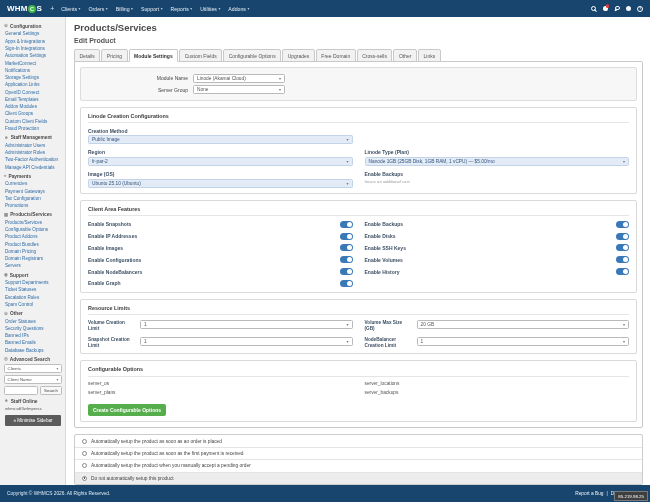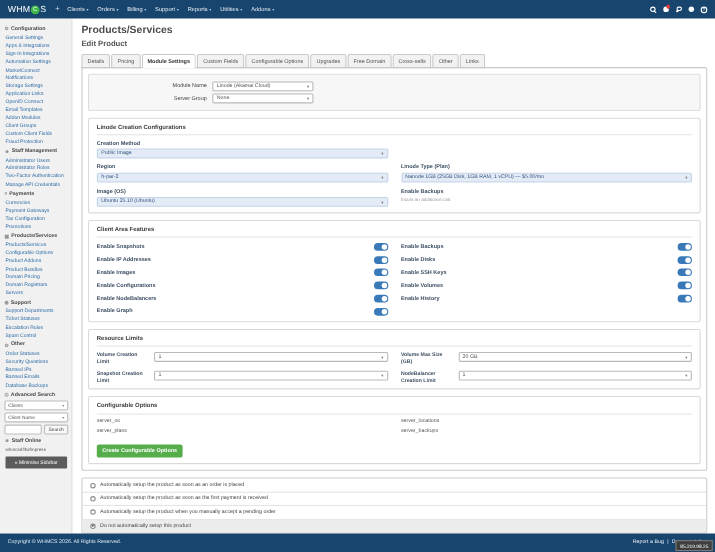--- a/index.html
+++ b/index.html
@@ -2,21 +2,21 @@
 <html><head>
 <meta charset="utf-8">
 <style>
   *{box-sizing:border-box;margin:0;padding:0}
   html,body{width:650px;height:502px}
   body{font-family:"Liberation Sans",sans-serif;background:#fff;overflow:hidden}
   .screen{width:650px;height:502px;display:flex;flex-direction:column;position:relative;overflow:hidden;background:#fff}
 
   
   .navbar{height:17px;background:#17456e;color:#fff;display:flex;align-items:center;padding:0 7px;flex:none}
-  .logo{display:flex;align-items:center;font-weight:normal;font-size:8px;letter-spacing:.2px;color:#fff;margin-right:8px}
+  .logo{display:flex;align-items:center;font-weight:bold;font-size:8px;letter-spacing:.2px;color:#fff;margin-right:8px}
   .logo-c{display:inline-flex;align-items:center;justify-content:center;width:8px;height:8px;border-radius:50%;background:#3eb649;color:#fff;font-size:5.5px;margin:0 .5px}
   .nav-plus{font-size:7px;color:#cfe0ef;margin-right:7px}
   .nav-item{font-size:5.2px;color:#e8eef5;margin-right:8px;display:flex;align-items:center;gap:1.5px;white-space:nowrap}
   .nav-caret{font-size:3.8px;color:#b7c9da}
   .nav-right{margin-left:auto;display:flex;align-items:center;gap:6px}
   .nico{position:relative;display:inline-block}
   .i-search{width:6px;height:6px}
   .i-search::before{content:"";position:absolute;width:3.6px;height:3.6px;border:1px solid #fff;border-radius:50%;left:0;top:0}
   .i-search::after{content:"";position:absolute;width:2.6px;height:1px;background:#fff;transform:rotate(45deg);left:3.4px;top:4.4px}
   .i-bell{width:5px;height:5px;background:#fff;border-radius:50% 50% 2px 2px}

